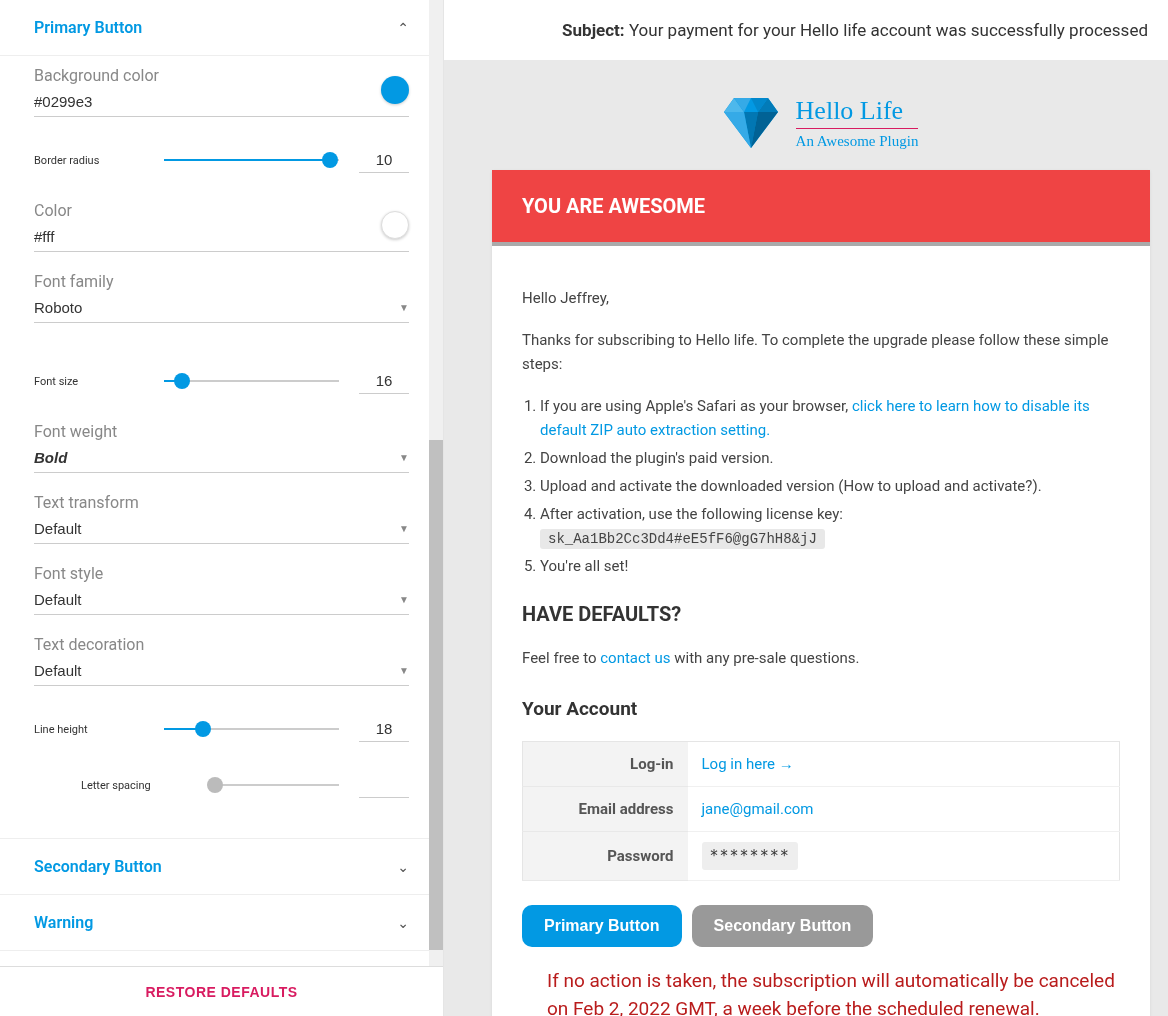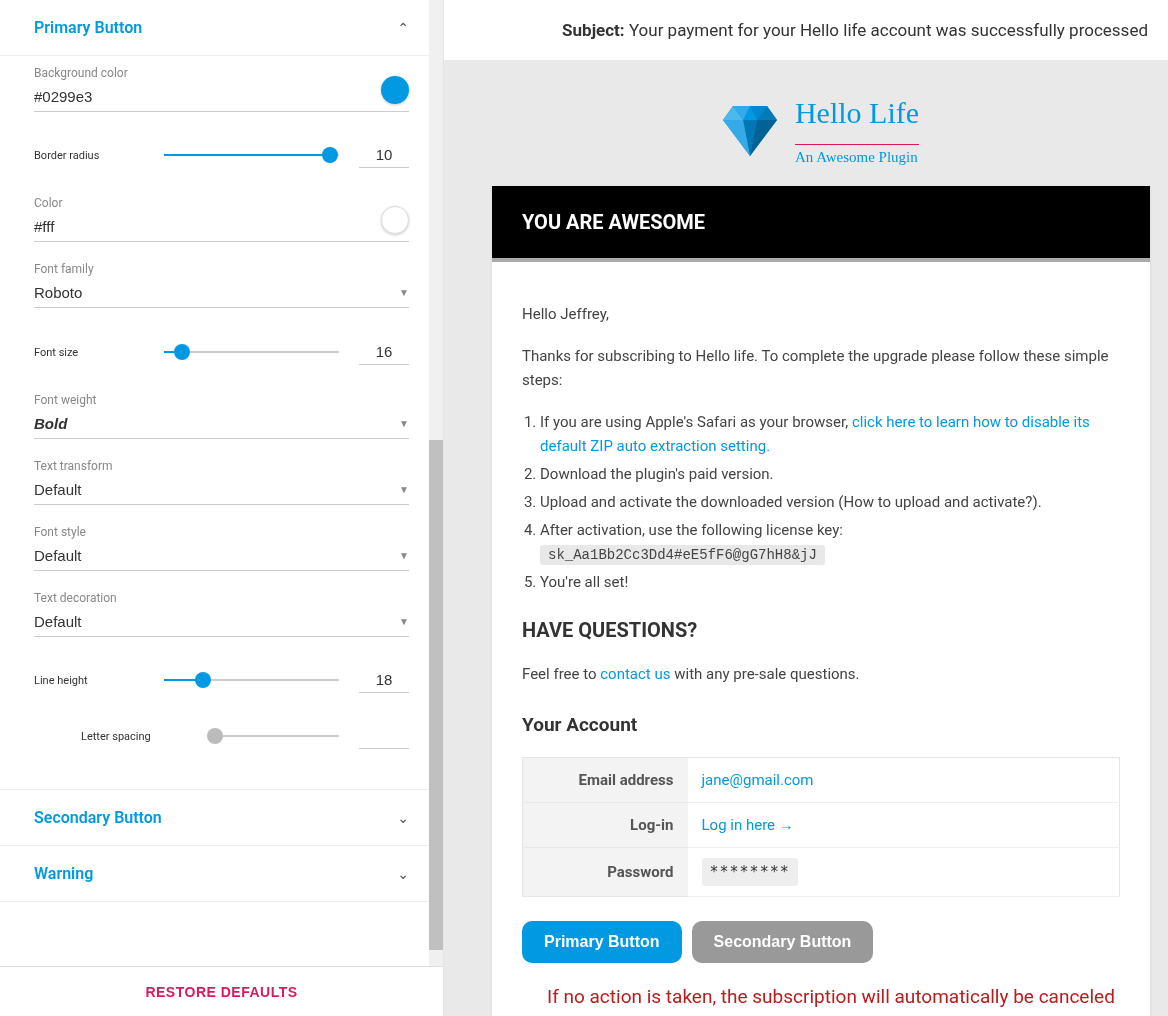--- a/index.html
+++ b/index.html
@@ -12,21 +12,21 @@
 .scrollbar-thumb { position: absolute; right: 0; width: 14px; background: #c0c0c0; top: 440px; height: 510px; }
 
 .section-header { display: flex; align-items: center; justify-content: space-between; padding: 18px 34px; cursor: pointer; border-bottom: 1px solid #eee; }
 .section-header.active .section-title { color: #0299e3; font-weight: 600; font-size: 16px; }
 .section-title { font-size: 16px; font-weight: 600; color: #0299e3; }
 .chevron { font-size: 14px; color: #555; }
 
 .section-body { padding: 10px 34px 20px 34px; }
 
 .field { margin-bottom: 20px; position: relative; }
-.field-label { font-size: 12px; color: #888; margin-bottom: 4px; display: block; }
+.field-label { font-size: 16px; color: #888; margin-bottom: 4px; display: block; }
 .field-input { width: 100%; border: none; border-bottom: 1px solid #ccc; padding: 4px 0 6px 0; font-size: 15px; color: #333; background: transparent; outline: none; }
 .color-swatch { position: absolute; right: 0; top: 10px; width: 28px; height: 28px; border-radius: 50%; box-shadow: 0 1px 3px rgba(0,0,0,.2); }
 
 .slider-row { display: flex; align-items: center; gap: 20px; }
 .slider-label { font-size: 11px; color: #333; width: 110px; flex-shrink: 0; }
 .slider-wrap { flex: 1; position: relative; height: 20px; display: flex; align-items: center; }
 .slider-track { height: 2px; background: #ccc; width: 100%; position: relative; }
 .slider-fill { position: absolute; height: 2px; background: #0299e3; left: 0; }
 .slider-thumb { position: absolute; width: 16px; height: 16px; border-radius: 50%; background: #0299e3; top: 50%; transform: translate(-50%, -50%); }
 .slider-thumb.gray { background: #bbb; }
@@ -39,25 +39,25 @@
 .restore-btn { color: #d81b60; font-weight: 600; font-size: 14px; letter-spacing: 0.5px; background: none; border: none; cursor: pointer; }
 
 
 .preview { flex: 1; background: #fff; overflow-y: auto; }
 .subject-bar { padding: 20px 20px 20px 0; text-align: right; font-size: 17px; }
 .subject-bar b { font-weight: 700; }
 .preview-bg { background: #e9e9e9; padding: 20px 18px 40px 48px; min-height: 900px; }
 
 .brand { display: flex; align-items: center; justify-content: center; gap: 18px; padding: 16px 0 20px 0; }
 .brand-text { }
-.brand-title { font-family: Georgia, serif; font-size: 30px; color: #0299e3; border-bottom: 1px solid #d81b60; padding-bottom: 14px; margin-bottom: 4px; }
+.brand-title { font-family: Georgia, serif; font-size: 26px; color: #0299e3; border-bottom: 1px solid #d81b60; padding-bottom: 2px; margin-bottom: 4px; }
 .brand-sub { font-family: Georgia, serif; font-size: 15px; color: #0299e3; }
 
 .email-card { background: #fff; box-shadow: 0 1px 3px rgba(0,0,0,.08); }
-.email-banner { background: #000000; color: #fff; padding: 24px 30px; font-size: 20px; font-weight: 700; border-bottom: 4px solid #aaa; }
+.email-banner { background: #ef4444; color: #fff; padding: 24px 30px; font-size: 20px; font-weight: 700; border-bottom: 4px solid #aaa; }
 .email-body { padding: 40px 30px 30px 30px; color: #444; font-size: 15px; line-height: 1.6; }
 .email-body p { margin-bottom: 18px; }
 .email-body ol { padding-left: 18px; margin-bottom: 18px; }
 .email-body li { margin-bottom: 4px; }
 .email-body a { color: #0299e3; text-decoration: none; }
 .license-key { background: #e8e8e8; padding: 2px 8px; border-radius: 3px; font-family: "Courier New", monospace; font-size: 14px; }
 
 .email-body h2 { font-size: 20px; font-weight: 700; margin: 20px 0 16px 0; color: #333; }
 .email-body h3 { font-size: 19px; font-weight: 700; margin: 24px 0 16px 0; color: #333; }
 
@@ -108,21 +108,21 @@
         <input class="field-input" value="#fff" style="">
         <div class="color-swatch" style="background:#fff; border:1px solid #ddd;"></div>
       </div>
 
       <div class="field select-row" style="margin-top:16px;">
         <label class="field-label">Font family</label>
         <input class="field-input" value="Roboto" style="">
         <span class="select-caret">▼</span>
       </div>
 
-      <div class="field slider-row" style="margin-top:31px;">
+      <div class="field slider-row" style="margin-top:45px;">
         <span class="slider-label">Font size</span>
         <div class="slider-wrap">
           <div class="slider-track">
               <div class="slider-fill" style="width:10%"></div>
             </div>
           <div class="slider-thumb" style="left:10%"></div>
         </div>
         <input class="slider-value" value="16" style="">
       </div>
 
@@ -223,33 +223,33 @@
         <p>Hello Jeffrey,</p>
         <p>Thanks for subscribing to Hello life. To complete the upgrade please follow these simple steps:</p>
         <ol>
           <li><span>If you are using Apple's Safari as your browser, </span><a href="#">click here to learn how to disable its default ZIP auto extraction setting.</a></li>
           <li>Download the plugin's paid version.</li>
           <li>Upload and activate the downloaded version (How to upload and activate?).</li>
           <li><span>After activation, use the following license key:</span><br><span class="license-key">sk_Aa1Bb2Cc3Dd4#eE5fF6@gG7hH8&amp;jJ</span></li>
           <li>You're all set!</li>
         </ol>
 
-        <h2>HAVE QUESTIONS?</h2>
+        <h2>HAVE DEFAULTS?</h2>
         <p><span>Feel free to </span><a href="#">contact us</a><span> with any pre-sale questions.</span></p>
 
         <h3>Your Account</h3>
         <table class="acct-table">
           <tbody>
               <tr>
+            <td>Log-in</td>
+            <td><a href="#">Log in here →</a></td>
+          </tr>
+          <tr>
             <td>Email address</td>
             <td>jane@gmail.com</td>
-          </tr>
-          <tr>
-            <td>Log-in</td>
-            <td><a href="#">Log in here →</a></td>
           </tr>
           <tr>
             <td>Password</td>
             <td><span class="pwd-box">********</span></td>
           </tr>
         </tbody>
           </table>
 
         <div class="btn-row">
           <button class="btn-primary">Primary Button</button>

